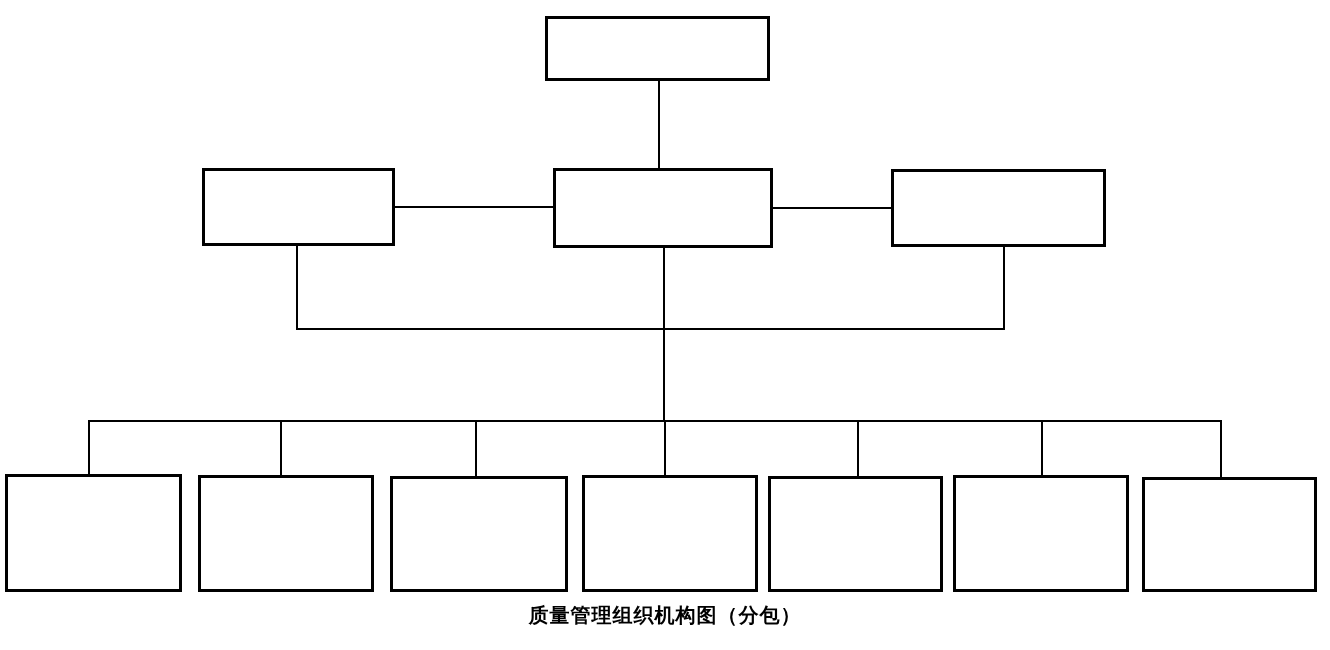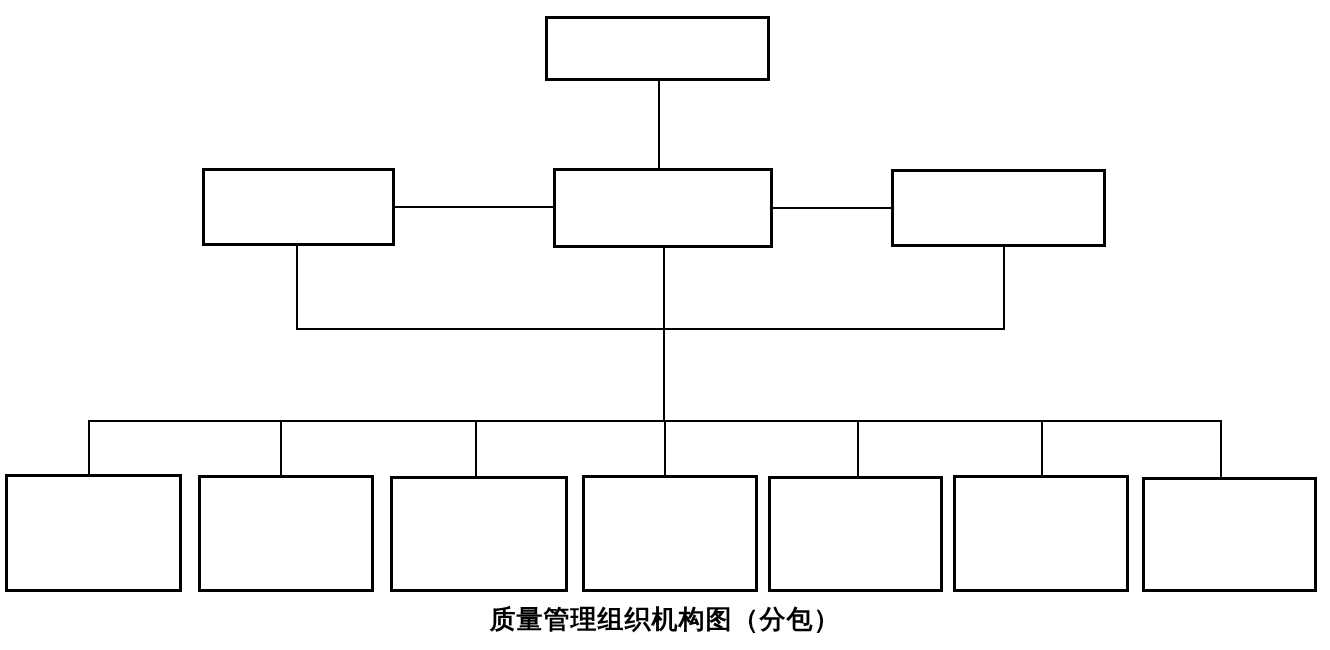--- a/index.html
+++ b/index.html
@@ -29,21 +29,21 @@
   .line {
     position: absolute;
     background: #000000;
   }
   .caption {
     position: absolute;
     left: 0;
     top: 602px;
     width: 1330px;
     text-align: center;
-    font-size: 26px;
+    font-size: 20px;
     font-weight: bold;
     color: #000000;
     letter-spacing: 1px;
     font-family: "DejaVu Serif", "Liberation Serif", serif;
   }
 </style>
 </head>
 <body>
 
 <div class="canvas">

